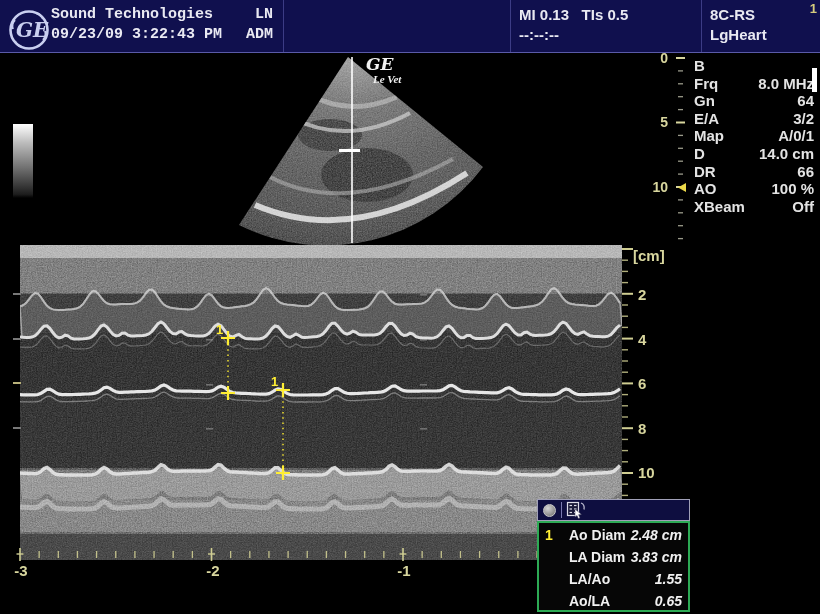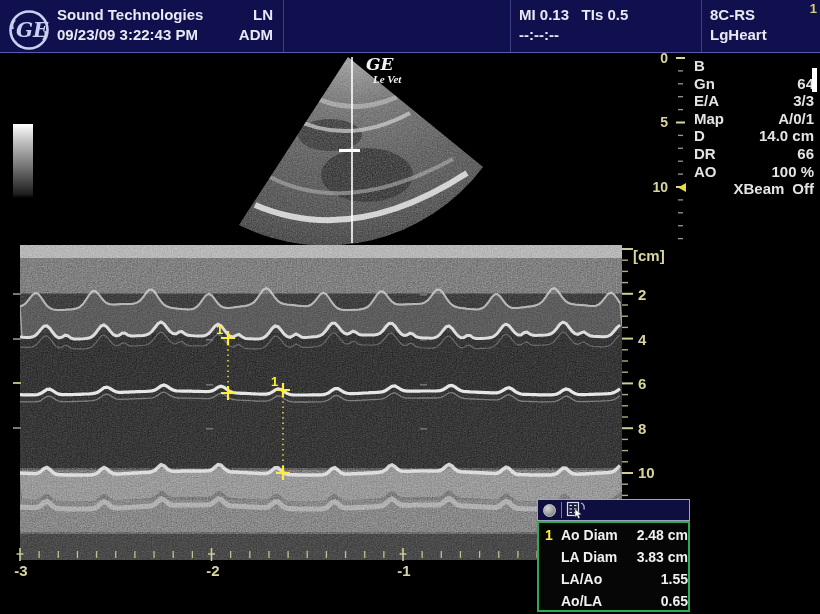--- a/index.html
+++ b/index.html
@@ -9,40 +9,40 @@
 
   
   .hdr{position:absolute;left:0;top:0;width:820px;height:52px;background:#10104e;
        border-bottom:1px solid #5a5aa8;display:flex;color:#e9e9f2;font-size:15px;font-weight:700;}
   .hs{box-sizing:border-box;border-right:1px solid #3c3c85;padding-top:5px;}
   .hs1{width:284px;display:flex;}
   .hs2{width:227px;padding-left:9px;}
   .hs3{width:191px;padding-left:8px;}
   .hs4{flex:1;border-right:none;padding-left:8px;position:relative;}
   .hline{height:20px;line-height:20px;white-space:pre;}
-  .hcol{flex:1;margin-left:6px;margin-right:10px;}
+  .hcol{flex:1;margin-left:0;margin-right:10px;font-family:Liberation Mono, monospace;}
   .sp{display:flex;justify-content:space-between;height:20px;line-height:20px;}
   .gelogo{width:44px;height:44px;margin:3px 0 0 7px;flex:0 0 auto;}
   .corner1{position:absolute;right:3px;top:1px;color:#d6cc7e;font-size:13px;font-weight:700;}
 
   
   .graybar{position:absolute;left:13px;top:124px;width:20px;height:74px;
            background:linear-gradient(#ffffff,#bdbdbd 25%,#6f6f6f 60%,#1d1d1d 95%,#000);}
   .sector{position:absolute;left:235px;top:55px;width:280px;height:190px;}
   .gevet{position:absolute;left:366px;top:56px;color:#f2f2f2;font-style:italic;font-weight:700;
          font-family:"DejaVu Serif", serif;line-height:1;}
   .gevet .b{font-size:17px;}
   .gevet .m{font-size:11px;margin-left:7px;margin-top:1px;font-family:Liberation Serif, serif;}
   .scale2d{position:absolute;left:650px;top:55px;width:45px;height:195px;}
   .s2lab{position:absolute;width:20px;left:648px;text-align:right;color:#d8d69e;
          font-size:14px;font-weight:700;}
   .params{position:absolute;left:694px;top:57px;width:120px;color:#e3e3e3;
           font-size:15px;font-weight:700;}
   .prow{display:flex;justify-content:space-between;height:17.6px;line-height:17.6px;}
-  .prow.inline{justify-content:flex-end;gap:8px;}
+  .prow.inline{justify-content:space-between;gap:8px;}
   .edgebar{position:absolute;left:812px;top:68px;width:5px;height:24px;background:#ffffff;}
 
   
   .mmode{position:absolute;left:20px;top:245px;width:602px;height:315px;}
   .mmLeftTicks{position:absolute;left:13px;top:0;}
   .mmLeftTicks i{position:absolute;width:8px;height:2px;background:#787878;display:block;}
   .dscale{position:absolute;left:618px;top:243px;width:60px;height:270px;}
   .dlab{position:absolute;color:#d8d69e;font-size:15px;font-weight:700;}
   .tscale{position:absolute;left:0px;top:543px;width:660px;height:40px;}
   .tlab{position:absolute;top:562px;transform:translateX(-50%);color:#d8d69e;
@@ -53,22 +53,22 @@
              background:#0e0e40;border:1px solid #a0a0b8;display:flex;align-items:center;}
   .res-circle{width:13px;height:13px;border-radius:50%;margin-left:5px;
               background:radial-gradient(circle at 35% 30%,#d6d6d6,#8a8a8a 70%,#6a6a6a);
               border:1px solid #c8c8c8;box-sizing:border-box;}
   .res-div{width:1px;height:16px;background:#7a7ab0;margin-left:5px;}
   .res-body{position:absolute;left:537px;top:521px;width:153px;height:91px;box-sizing:border-box;
             background:#060606;border:2px solid #2daa55;color:#f0f0f0;
             font-size:14px;font-weight:600;padding-top:1px;}
   .rrow{display:flex;height:22px;line-height:22px;}
   .rid{width:12px;margin-left:6px;color:#ffee33;font-weight:700;}
-  .rlab{margin-left:4px;}
-  .rval{margin-left:auto;}
+  .rlab{margin-left:12px;}
+  .rval{margin-left:auto;margin-right:6px;font-style:italic;}
 </style>
 </head>
 <body>
 
 <div class="screen">
 
   <div class="hdr">
     <div class="hs hs1">
       <svg class="gelogo" viewBox="0 0 44 44">
         <circle cx="22" cy="22" r="18.5" fill="none" stroke="#c9cff0" stroke-width="2.6"></circle>
@@ -164,26 +164,30 @@
   <span class="s2lab" style="top:50px;">0</span>
   <span class="s2lab" style="top:114px;">5</span>
   <span class="s2lab" style="top:179px;">10</span>
 
   <div class="params">
     <div class="prow">
         <span>B</span>
         <span></span>
       </div>
     <div class="prow">
+        <span>Frq</span>
+        <span>8.0 MHz</span>
+      </div>
+    <div class="prow">
         <span>Gn</span>
         <span>64</span>
       </div>
     <div class="prow">
         <span>E/A</span>
-        <span>3/3</span>
+        <span>3/2</span>
       </div>
     <div class="prow">
         <span>Map</span>
         <span>A/0/1</span>
       </div>
     <div class="prow">
         <span>D</span>
         <span>14.0 cm</span>
       </div>
     <div class="prow">

